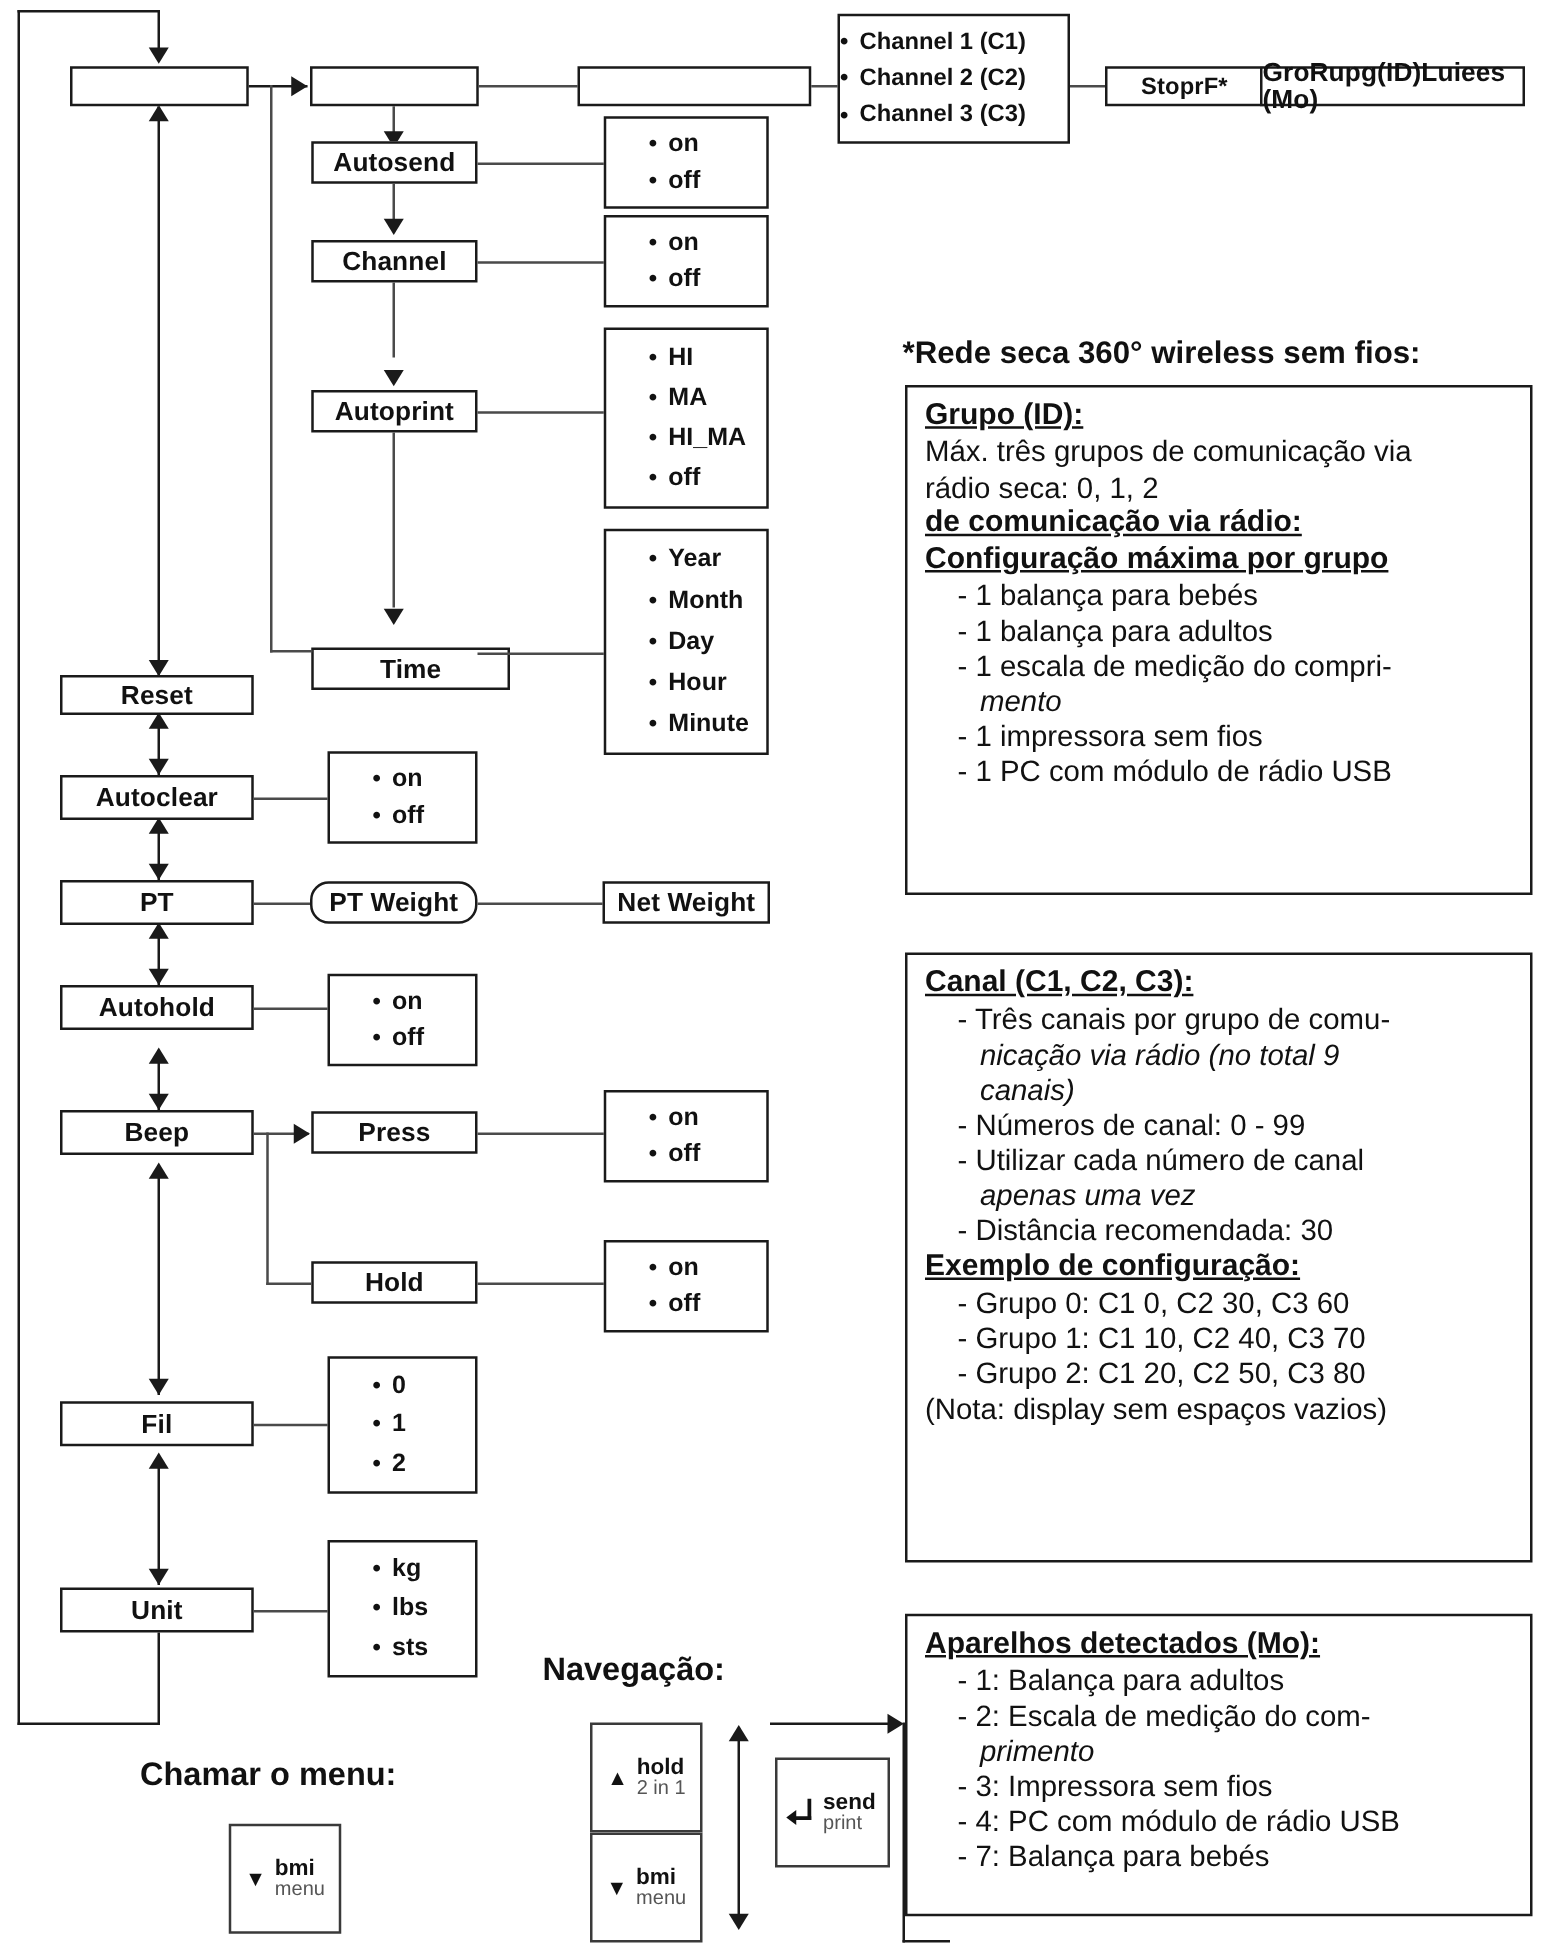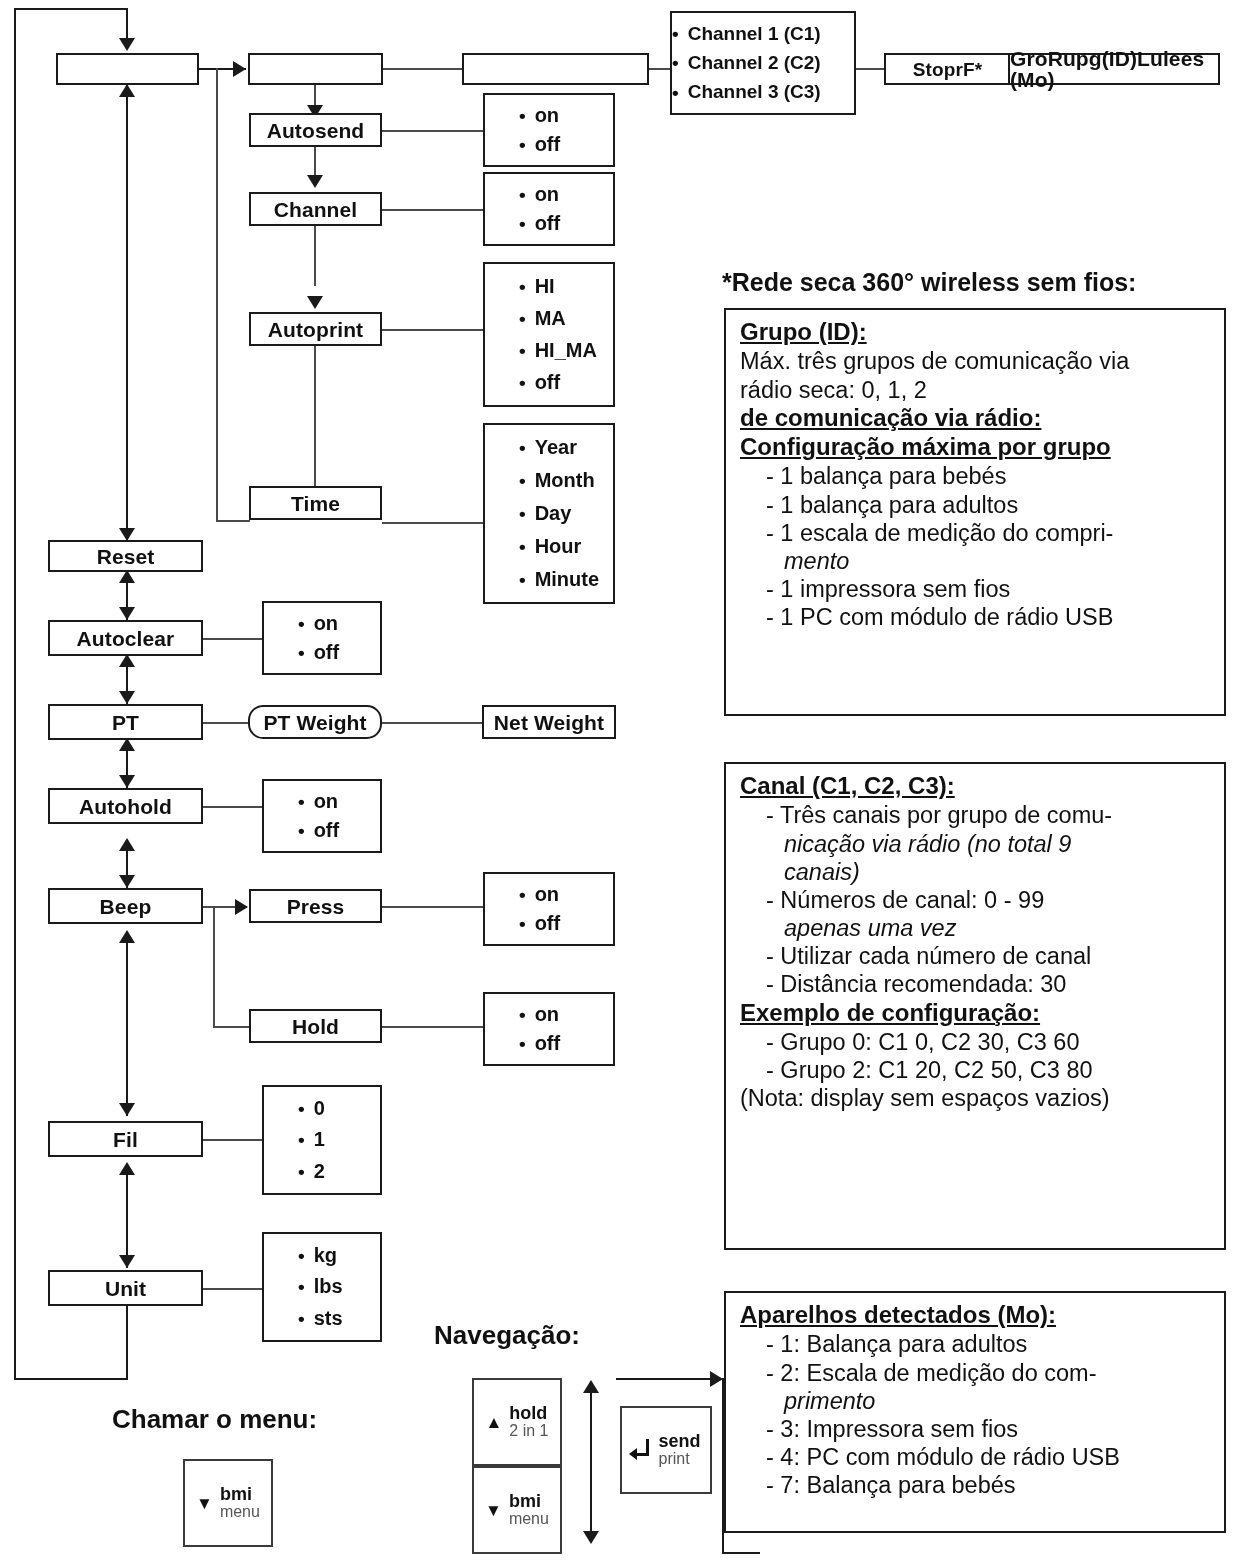--- a/index.html
+++ b/index.html
@@ -234,21 +234,21 @@
   <div class="optbox" style="left:483px;top:262px;width:132px;height:145px;">
     <div class="opt">HI</div>
     <div class="opt">MA</div>
     <div class="opt">HI_MA</div>
     <div class="opt">off</div>
   </div>
 
   <div class="vline thin" style="left:314px;top:346px;height:140px;"></div>
   <div class="arr down" style="left:307px;top:487px;"></div>
 
-  <div class="box" style="left:249px;top:486px;width:133px;height:34px;">Time</div>
+  <div class="box" style="left:249px;top:518px;width:159px;height:34px;">Time</div>
   <div class="hline thin" style="left:382px;top:522px;width:102px;"></div>
   <div class="optbox" style="left:483px;top:423px;width:132px;height:181px;">
     <div class="opt">Year</div>
     <div class="opt">Month</div>
     <div class="opt">Day</div>
     <div class="opt">Hour</div>
     <div class="opt">Minute</div>
   </div>
 
   <div class="vline thin" style="left:216px;top:68px;height:454px;"></div>
@@ -327,25 +327,26 @@
     <div class="li">- 1 impressora sem fios</div>
     <div class="li">- 1 PC com módulo de rádio USB</div>
   </div>
 
   <div class="panel" style="left:724px;top:762px;width:502px;height:488px;">
     <div class="h">Canal (C1, C2, C3):</div>
     <div class="li">- Três canais por grupo de comu-</div>
     <div class="li cont">nicação via rádio (no total 9</div>
     <div class="li cont">canais)</div>
     <div class="li">- Números de canal: 0 - 99</div>
+    <div class="li">- Utilizar cada número de canal</div>
     <div class="li cont">apenas uma vez</div>
-    <div class="li">- Utilizar cada número de canal</div>
     <div class="li">- Distância recomendada: 30</div>
     <div class="h">Exemplo de configuração:</div>
     <div class="li">- Grupo 0: C1 0, C2 30, C3 60</div>
+    <div class="li">- Grupo 1: C1 10, C2 40, C3 70</div>
     <div class="li">- Grupo 2: C1 20, C2 50, C3 80</div>
     <div class="p">(Nota: display sem espaços vazios)</div>
   </div>
 
   <div class="panel" style="left:724px;top:1291px;width:502px;height:242px;">
     <div class="h">Aparelhos detectados (Mo):</div>
     <div class="li">- 1: Balança para adultos</div>
     <div class="li">- 2: Escala de medição do com-</div>
     <div class="li cont">primento</div>
     <div class="li">- 3: Impressora sem fios</div>

